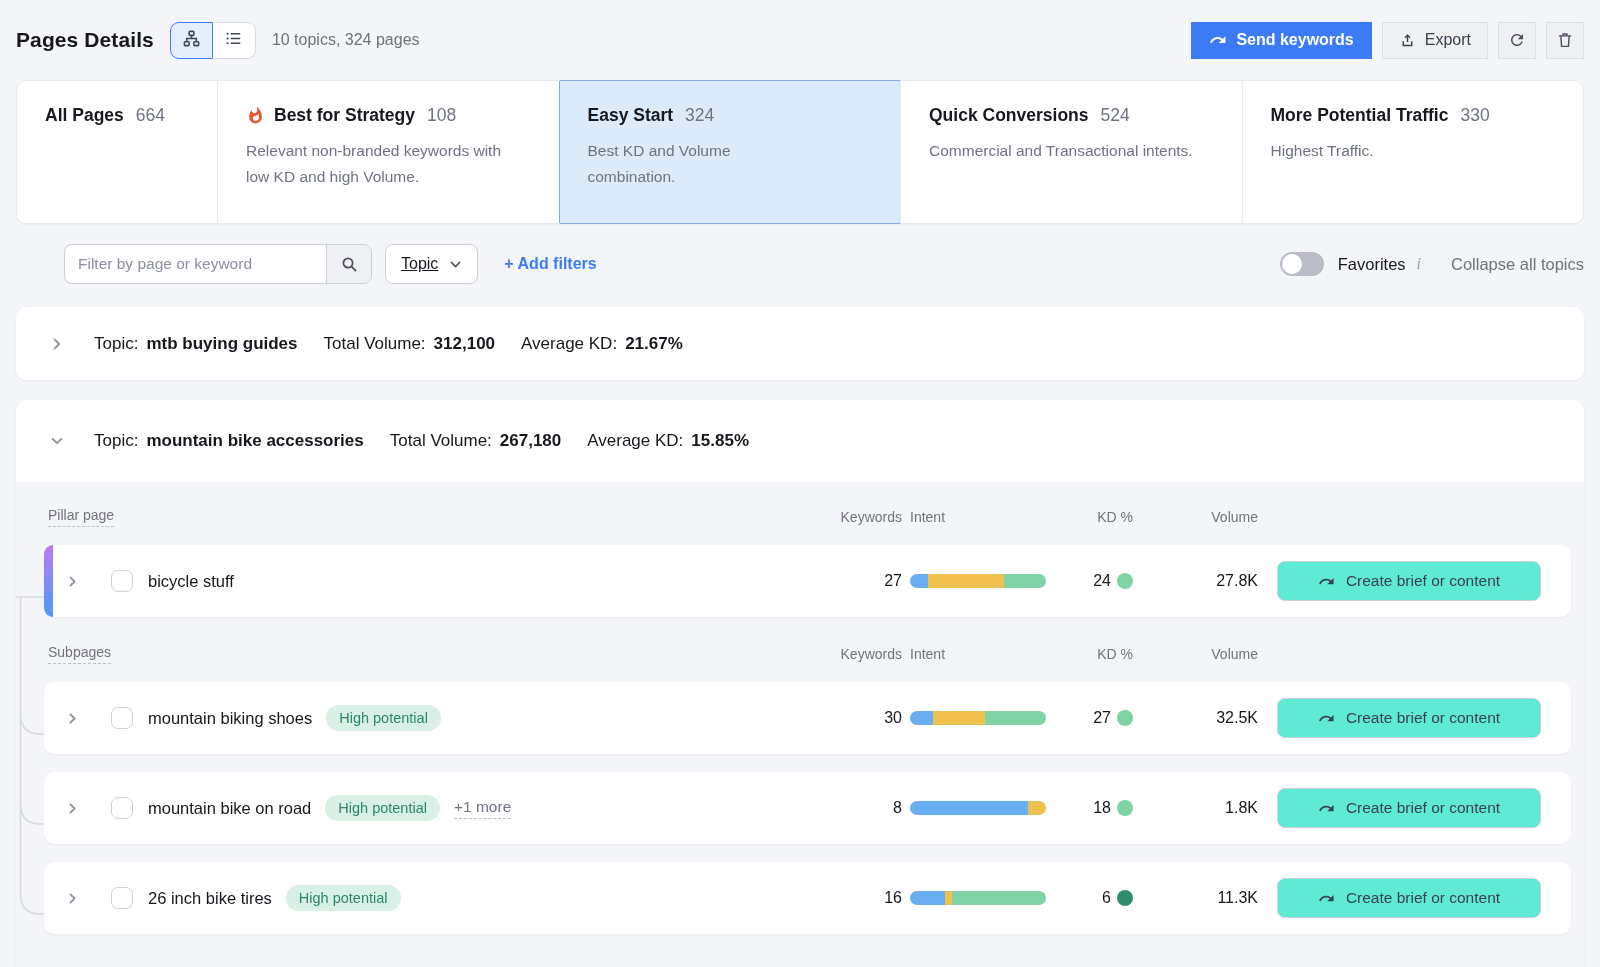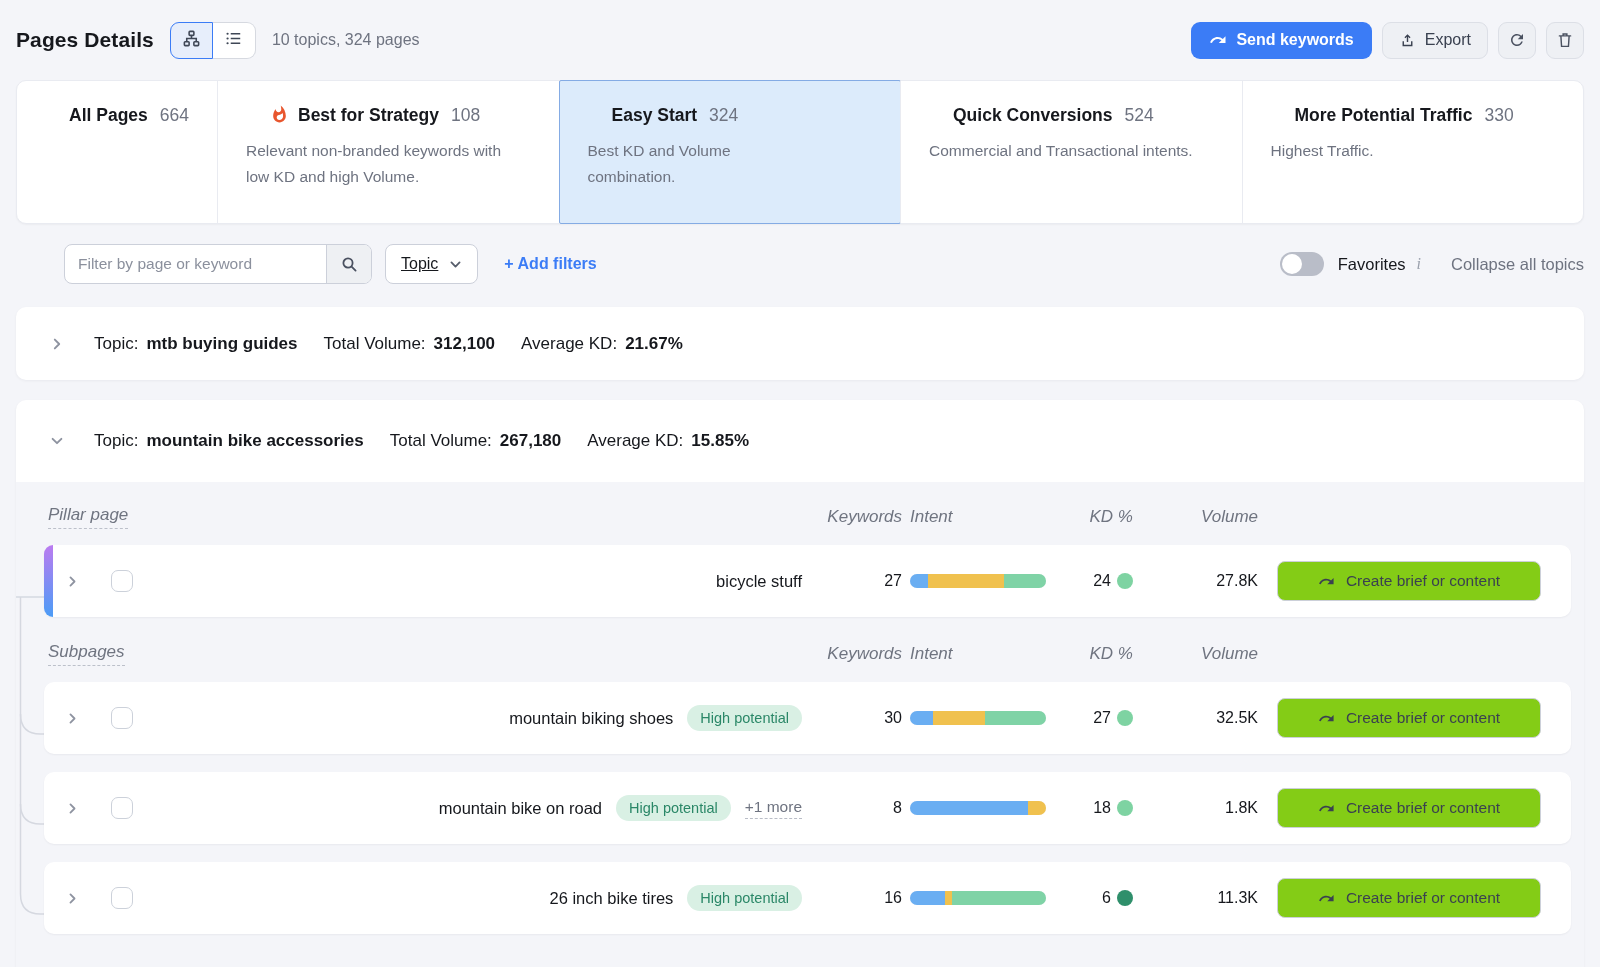--- a/index.html
+++ b/index.html
@@ -14,32 +14,32 @@
   
   .topbar { margin-top:14px; height:52px; display:flex; align-items:center; justify-content:space-between; }
   .tb-left { display:flex; align-items:center; gap:16px; }
   .page-title { font-size:21px; font-weight:700; letter-spacing:.1px; }
   .view-toggle { display:flex; }
   .vt-btn { width:43px; height:37px; display:flex; align-items:center; justify-content:center; background:#fff; border:1px solid #d6d9e0; cursor:pointer; color:#3f4756; }
   .vt-btn.active { background:#e7eefb; border-color:#3b7cf6; z-index:1; border-radius:9px 0 0 9px; }
   .vt-btn.inactive { border-left:none; border-radius:0 9px 9px 0; }
   .summary { font-size:16px; color:#6e7380; }
   .tb-right { display:flex; align-items:center; gap:10px; }
-  .btn { height:37px; border-radius:9px; display:flex; align-items:center; gap:9px; font-size:16px; cursor:pointer; border:none; font-family:inherit; }
+  .btn { height:37px; border-radius:0; display:flex; align-items:center; gap:9px; font-size:16px; cursor:pointer; border:none; font-family:inherit; }
   .btn-primary { background:#3b7cf6; color:#fff; padding:0 18px; font-weight:700; }
   .btn-light { background:#eef0f4; border:1px solid #dcdfe6; color:#3a4150; padding:0 16px; font-weight:500; }
   .btn-icon { width:38px; justify-content:center; background:#eef0f4; border:1px solid #dcdfe6; color:#4a5160; }
 
   
   .tabs { margin-top:14px; background:#fff; border:1px solid #e9ebf1; border-radius:10px; display:flex; height:144px; box-shadow:0 1px 2px rgba(20,25,35,.04); }
   .tab { flex:1; padding:24px 28px; border-left:1px solid #e9ebf1; position:relative; cursor:pointer; }
   .tab.first { flex:0 0 200px; border-left:none; padding-left:28px; }
   .tab.selected { background:#dcebfb; }
   .tab.selected::after { content:""; position:absolute; inset:-1px; border:1px solid #84abe4; border-radius:2px; pointer-events:none; }
-  .tab-head { display:flex; gap:9px;margin-left:24px; }
+  .tab-head { display:flex; align-items:center; gap:9px; }
   .tab-title { font-size:17.5px; font-weight:700; }
   .tab-count { font-size:17.5px; color:#6e7380; margin-left:3px; }
   .tab-desc { margin-top:12px; font-size:15.5px; color:#6e7380; line-height:1.68; }
   .flame { color:#e8562e; display:flex; }
 
   
   .filterbar { margin-top:20px; display:flex; align-items:center; justify-content:space-between; }
   .fb-left { display:flex; align-items:center;padding-left:48px; }
   .searchbox { width:308px; height:40px; background:#fff; border:1px solid #ccd0da; border-radius:8px; display:flex; overflow:hidden; }
   .searchbox input { flex:1; border:none; outline:none; padding:0 13px; font-size:15.5px; font-family:inherit; color:#16181d; background:transparent; }
@@ -62,43 +62,43 @@
   .tt-group { display:flex; gap:8px; align-items:center; }
   .tt-bold { font-weight:700; }
 
   .topic-section { margin-top:20px; background:#fff; border-radius:10px; overflow:hidden; box-shadow:0 1px 3px rgba(20,25,35,.05); }
   .ts-header { height:82px; display:flex; align-items:center; padding-left:34px; cursor:pointer; }
   .ts-panel { background:#f4f5f9; position:relative; padding:16px 13px 40px 28px; }
   .connectors { position:absolute; left:0; top:16px; pointer-events:none; }
 
   
   .grid { display:grid; grid-template-columns:56px 44px 1fr 100px 8px 136px 8px 57px 22px 125px 19px 264px 30px; align-items:center; }
-  .cols { height:38px; margin-bottom:9px; font-size:17px; color:#6f7480;font-style:italic; }
+  .cols { height:38px; margin-bottom:9px; font-size:14px; color:#6f7480; }
   .cols.sub { margin-top:18px; }
   .col-section { grid-column:1/4; justify-self:start; margin-left:4px; border-bottom:1px dashed #bcc0ca; padding-bottom:3px; cursor:pointer; }
   .col-kw { grid-column:4; justify-self:end; }
   .col-intent { grid-column:6; justify-self:start; }
   .col-kd { grid-column:8/10; justify-self:end; }
   .col-vol { grid-column:10; justify-self:end; }
 
   .row-card { background:#fff; border-radius:10px; height:72px; position:relative; box-shadow:0 1px 2px rgba(20,25,35,.05); }
   .row-card.subrow { margin-bottom:18px; }
   .row-card.pillar::before { content:""; position:absolute; left:0; top:0; bottom:0; width:9px; border-radius:10px 0 0 10px; background:linear-gradient(180deg,#bb7bf0 0%,#4b9cf6 100%); }
   .cell-chev { grid-column:1; justify-self:center; color:#8e93a0; display:flex; cursor:pointer; }
   .checkbox { grid-column:2; width:22px; height:22px; border:1.5px solid #ccd1da; border-radius:7px; background:#fff; justify-self:center; cursor:pointer; }
-  .cell-name { grid-column:3; display:flex; align-items:center; gap:14px; font-size:16.5px; padding-left:4px;justify-content:flex-end; }
+  .cell-name { grid-column:3; display:flex; align-items:center; gap:14px; font-size:16.5px; padding-left:4px; }
   .badge { background:#d9f0e4; color:#2a8767; font-size:14.5px; padding:5px 13px; border-radius:14px; white-space:nowrap; }
   .more-link { font-size:15.5px; color:#6e7380; border-bottom:1px dashed #b9bdc7; padding-bottom:2px; cursor:pointer; background:none; border-top:none; border-left:none; border-right:none; font-family:inherit; }
   .cell-kw { grid-column:4; justify-self:end; font-size:16px; }
   .intent-bar { grid-column:6; width:136px; height:14px; border-radius:7px; overflow:hidden; display:flex; background:#e8eaf0; }
   .seg { height:100%; }
   .cell-kd { grid-column:8; justify-self:end; font-size:16px; }
   .dot { grid-column:9; justify-self:end; width:16px; height:16px; border-radius:50%; }
   .cell-vol { grid-column:10; justify-self:end; font-size:16px; }
-  .brief-btn { grid-column:12; width:264px; height:40px; border-radius:8px; border:1px solid #ccd0d9; background:#84cc16; display:flex; align-items:center; justify-content:center; gap:11px; font-size:15.5px; color:#3a4150; cursor:pointer; font-family:inherit; }
+  .brief-btn { grid-column:12; width:264px; height:40px; border-radius:8px; border:1px solid #ccd0d9; background:#5eead4; display:flex; align-items:center; justify-content:center; gap:11px; font-size:15.5px; color:#3a4150; cursor:pointer; font-family:inherit; }
 </style>
 </head>
 <body>
 
 <div class="page">
 
   <div class="topbar">
     <div class="tb-left">
       <div class="page-title">Pages Details</div>
       <div class="view-toggle">

